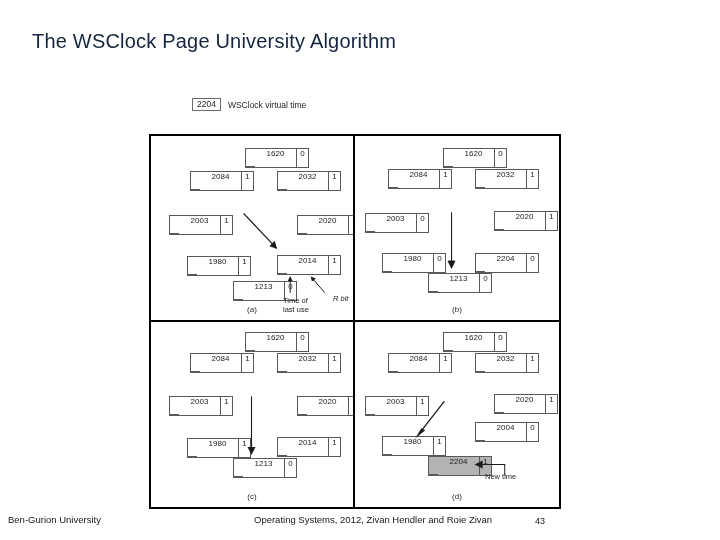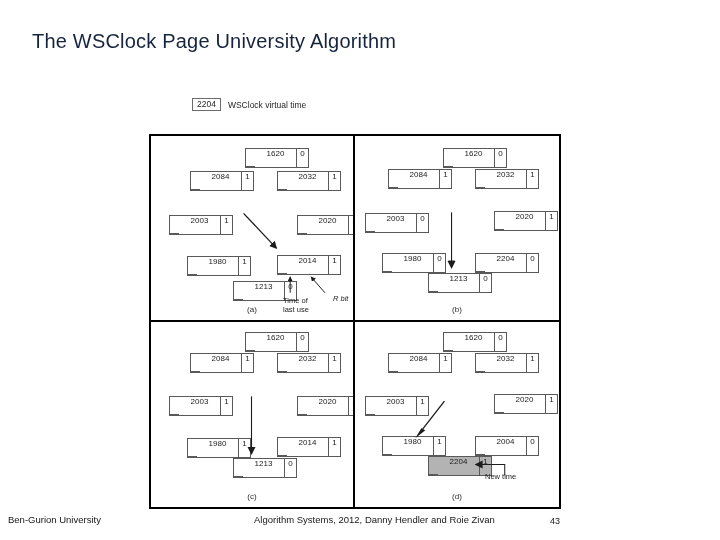--- a/index.html
+++ b/index.html
@@ -163,21 +163,20 @@
     font-size: 9.5px;
     color: #161616;
     white-space: nowrap;
   }
   #footer-slide-number {
     position: absolute;
     left: 535px;
     top: 516px;
     font-size: 9px;
     color: #161616;
-    margin-left: 15px;
   }
 </style>
 </head>
 <body>
 
 <div id="slide-title">The WSClock Page University Algorithm</div>
 
 <div id="virtual-time-row">
   <div id="virtual-time-box">2204</div>
   <div id="virtual-time-label">WSClock virtual time</div>
@@ -432,21 +431,21 @@
         <div class="rbit-cell">1</div>
       </div>
     </div>
     <div class="page-box" style="left:27px; top:114px;">
       <div class="top-half"></div>
       <div class="bottom-half">
         <div class="time-cell">1980</div>
         <div class="rbit-cell">1</div>
       </div>
     </div>
-    <div class="page-box" style="left:120px; top:114px;">
+    <div class="page-box" style="left:120px; top:100px;">
       <div class="top-half"></div>
       <div class="bottom-half">
         <div class="time-cell">2004</div>
         <div class="rbit-cell">0</div>
       </div>
     </div>
     <div class="page-box highlight" style="left:73px; top:134px;">
       <div class="top-half"></div>
       <div class="bottom-half">
         <div class="time-cell">2204</div>
@@ -461,14 +460,14 @@
       <path d="M119,141 L127,137 L127,145 z" fill="#1c1c1c"></path>
     </svg>
 
     <div class="annot" style="left:130px; top:150px;">New time</div>
 
     <div class="panel-label">(d)</div>
   </div>
 </div>
 
 <div id="footer-left">Ben-Gurion University</div>
-<div id="footer-center">Algorithm Systems, 2012, Danny Hendler and Roie Zivan</div>
+<div id="footer-center">Operating Systems, 2012, Zivan Hendler and Roie Zivan</div>
 <div id="footer-slide-number">43</div>
 
 </body></html>

